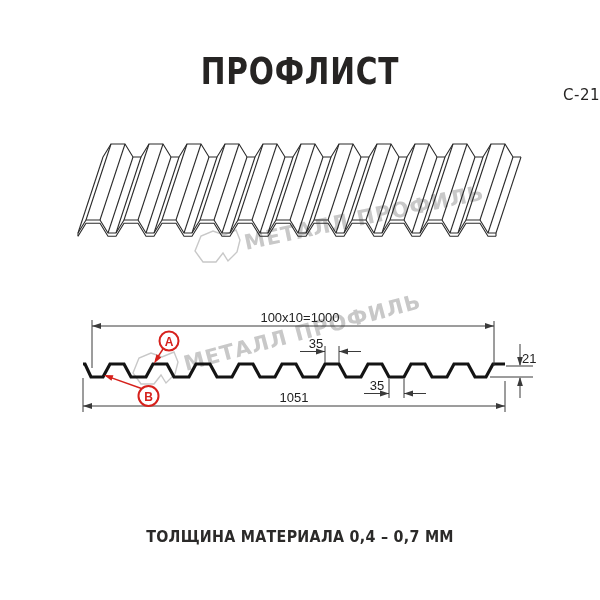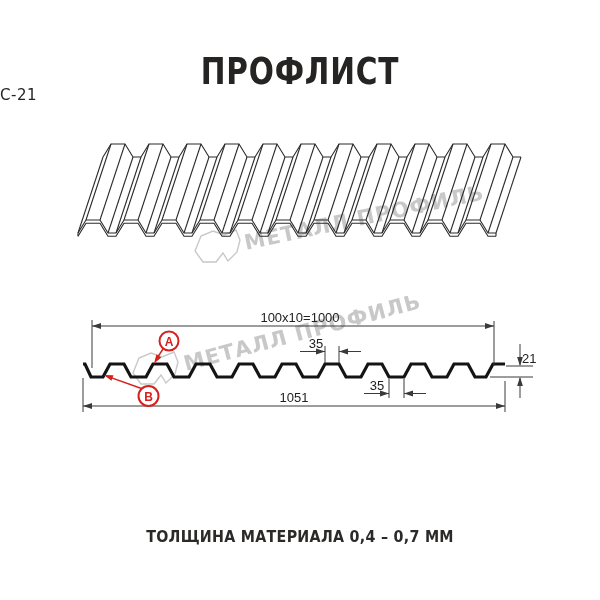--- a/index.html
+++ b/index.html
@@ -1,21 +1,21 @@
 <!DOCTYPE html>
 <html><head>
 <meta charset="utf-8">
 <style>
   html,body{margin:0;padding:0;background:#fff;}
   .stage{position:relative;width:600px;height:600px;background:#ffffff;overflow:hidden;
          font-family:"DejaVu Sans","Liberation Sans",sans-serif;border-radius:30px;}
   .title{position:absolute;left:0;top:50px;width:600px;text-align:center;
          font-size:37px;font-weight:bold;color:#262423;letter-spacing:1px;
          transform:scaleX(.8);}
-  .subtitle{position:absolute;left:0;top:86px;width:600px;text-align:left;
+  .subtitle{position:absolute;left:0;top:86px;width:600px;text-align:right;
          font-size:15px;font-weight:500;color:#262423;letter-spacing:.5px;}
   .footer{position:absolute;left:0;top:528px;width:600px;text-align:center;
          font-size:15px;font-weight:600;color:#2b2a29;letter-spacing:.3px;
          transform:scaleX(.95);}
   svg{position:absolute;left:0;top:0;}
   .dimtxt{font-family:"Liberation Sans",sans-serif;font-size:13px;fill:#222;}
   .redtxt{font-family:"Liberation Sans",sans-serif;font-size:12px;font-weight:bold;fill:#d6211c;}
   .wmtxt{font-family:"DejaVu Sans","Liberation Sans",sans-serif;font-size:21px;font-weight:bold;
          fill:#c8c8c8;letter-spacing:1px;}
 </style>

